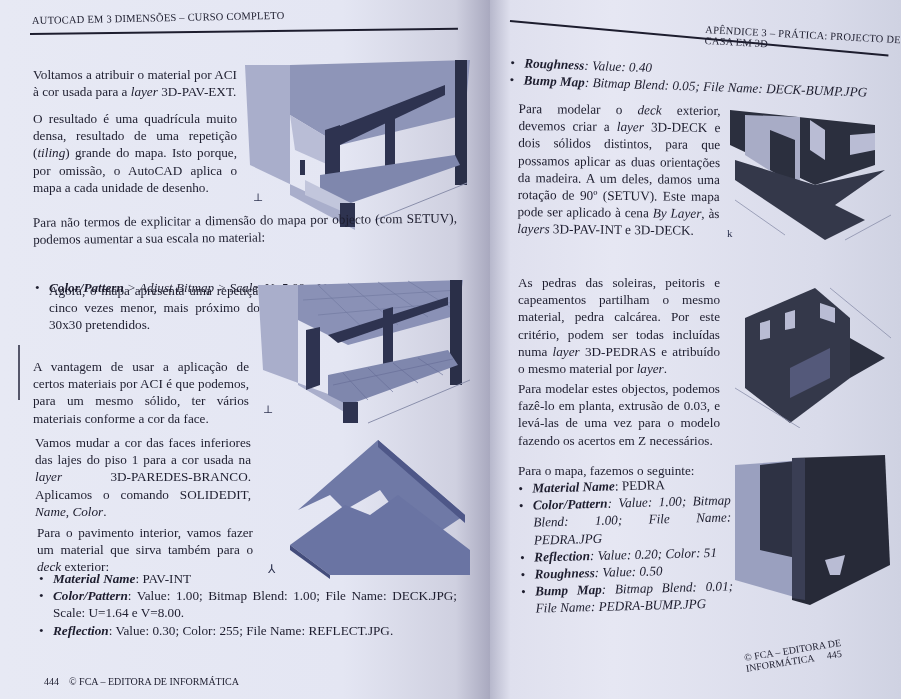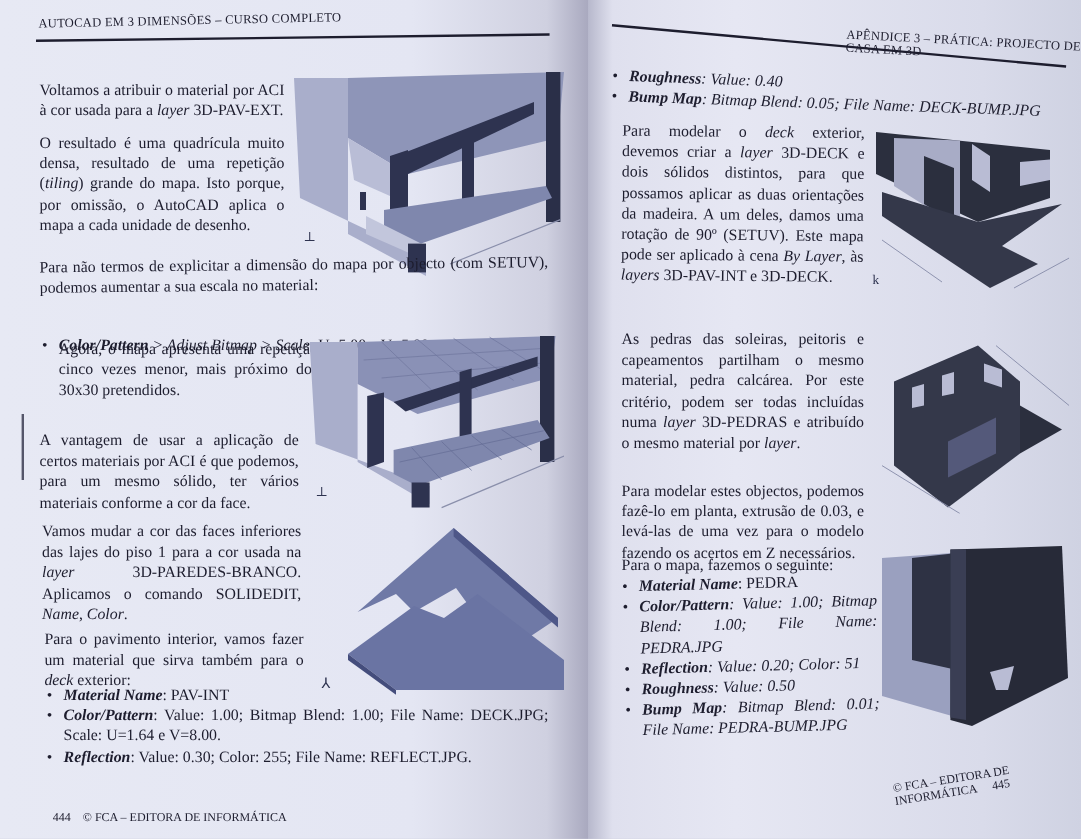--- a/index.html
+++ b/index.html
@@ -129,21 +129,21 @@
     <polygon points="85,15 100,25 100,55 85,45" fill="#b9bcd4"></polygon>
     <polygon points="125,30 150,28 150,45 125,50" fill="#b9bcd4"></polygon>
     <polygon points="10,55 90,80 160,65 110,100 140,115 100,135 10,75" fill="#34384a"></polygon>
     <line x1="10" y1="95" x2="60" y2="130" stroke="#8a8fab" stroke-width="0.8"></line>
     <line x1="120" y1="135" x2="166" y2="110" stroke="#8a8fab" stroke-width="0.8"></line>
     <text x="2" y="132" font-size="11" fill="#2e3350">k</text>
   </svg>
 
   <div class="txt" style="left:28px;top:274px;width:202px;"><span>As </span><b>pedras das soleiras, peitoris</b><span> e </span><b>capeamentos</b><span> partilham o mesmo material, pedra calcárea. Por este critério, podem ser todas incluídas numa </span><i>layer</i><span> 3D-PEDRAS e atribuído o mesmo material por </span><i>layer</i><span>.</span></div>
 
-  <div class="txt" style="left:28px;top:380px;width:202px;margin-top:20px;"><span>Para modelar estes objectos, podemos fazê-lo em planta, extrusão de </span><b>0.03</b><span>, e levá-las de uma vez para o modelo fazendo os acertos em Z necessários.</span></div>
+  <div class="txt" style="left:28px;top:380px;width:202px;"><span>Para modelar estes objectos, podemos fazê-lo em planta, extrusão de </span><b>0.03</b><span>, e levá-las de uma vez para o modelo fazendo os acertos em Z necessários.</span></div>
 
   <svg class="fig" style="left:240px;top:278px;" width="161" height="150" viewBox="0 0 161 150">
     <polygon points="15,40 85,10 120,40 120,100 60,145 15,110" fill="#34384a"></polygon>
     <polygon points="30,45 40,42 40,60 30,62" fill="#b9bcd4"></polygon>
     <polygon points="55,35 65,32 65,50 55,52" fill="#b9bcd4"></polygon>
     <polygon points="90,25 105,30 105,45 90,40" fill="#b9bcd4"></polygon>
     <polygon points="60,90 100,70 100,100 60,120" fill="#54597a"></polygon>
     <polygon points="120,60 155,80 120,100" fill="#2b2f3e"></polygon>
     <line x1="5" y1="110" x2="70" y2="150" stroke="#8a8fab" stroke-width="0.8"></line>
     <line x1="100" y1="10" x2="161" y2="60" stroke="#8a8fab" stroke-width="0.8"></line>

